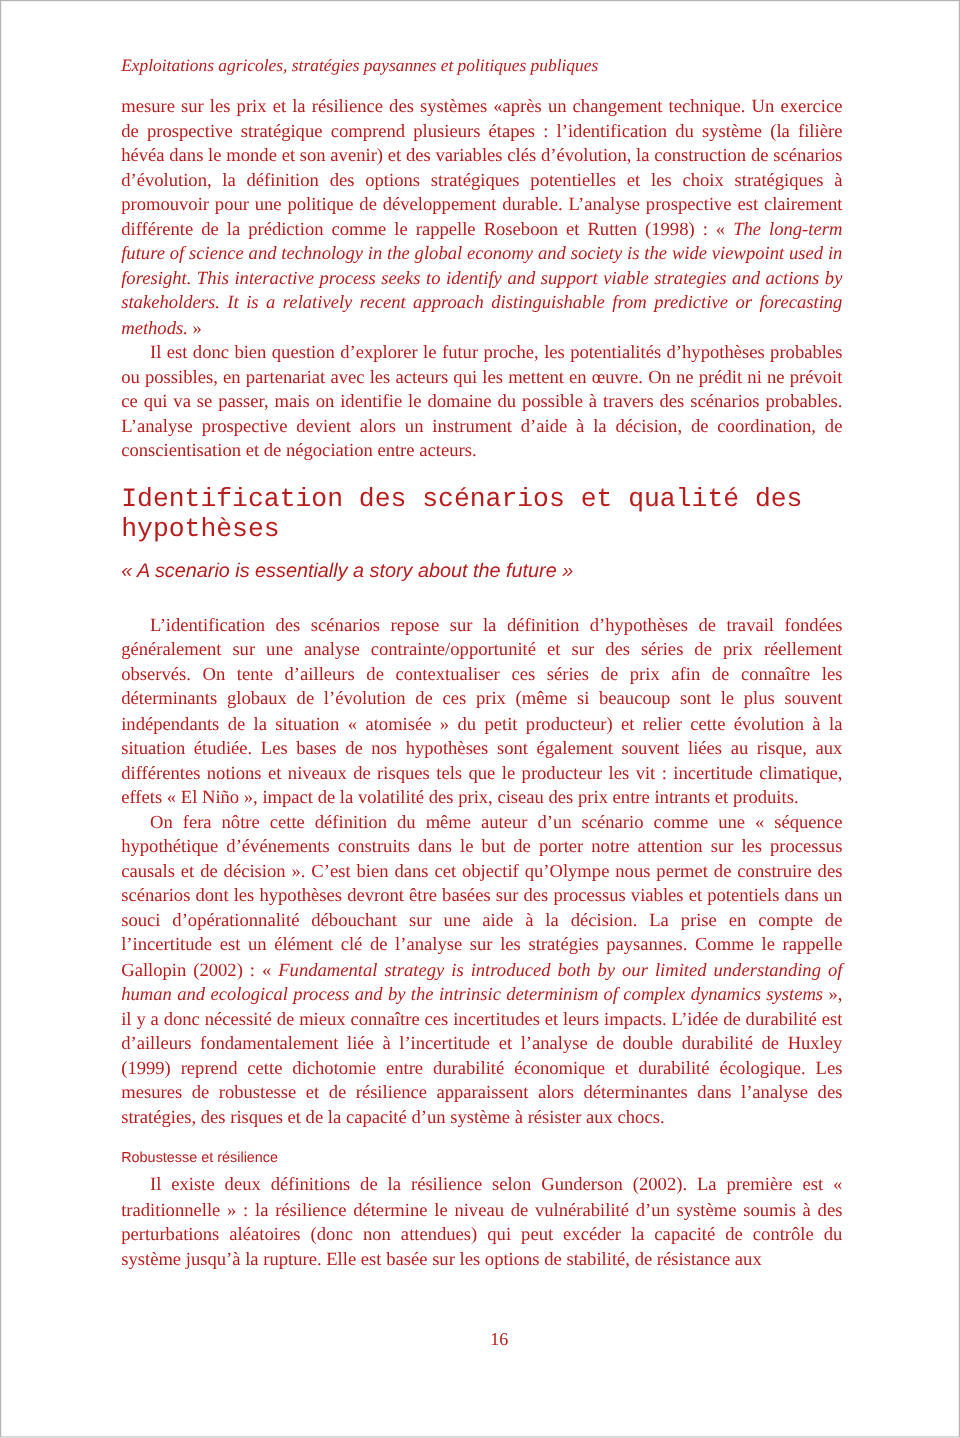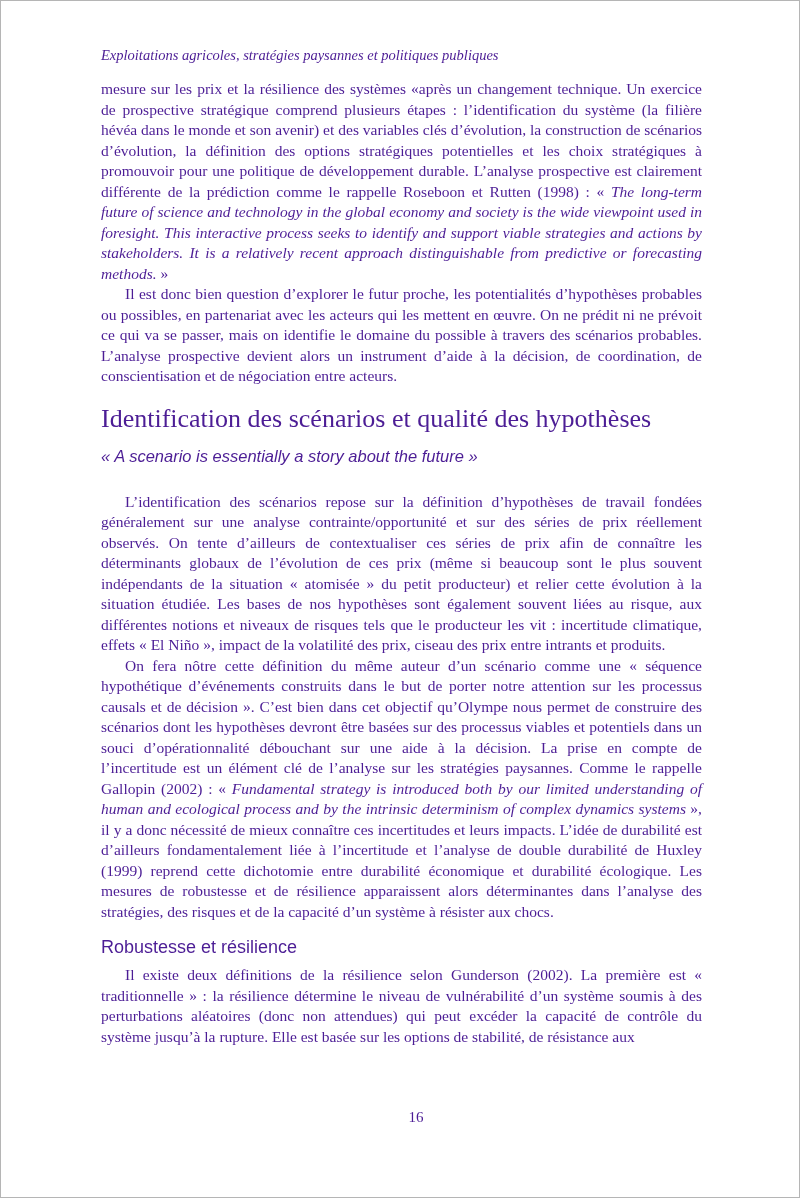--- a/index.html
+++ b/index.html
@@ -5,21 +5,21 @@
   html, body { margin: 0; padding: 0; background: #e8e8e8; }
   .page {
     position: relative;
     width: 800px;
     height: 1198px;
     margin: 0 auto;
     background: #ffffff;
     border: 1px solid #b5b5b5;
     box-sizing: border-box;
     font-family: "Liberation Serif", serif;
-    color: #4c1d95;
+    color: #b91c1c;
     overflow: hidden;
   }
   .running-header {
     position: absolute;
     left: 100px;
     top: 46px;
     width: 601px;
     font-size: 14.5px;
     font-style: italic;
   }
@@ -32,36 +32,36 @@
   .par {
     margin: 0;
     font-size: 15.5px;
     line-height: 20.5px;
     text-align: justify;
     text-indent: 24px;
   }
   .no-indent { text-indent: 0; }
   .italic { font-style: italic; }
   h1.section-heading {
-    font-family: Liberation Serif, serif;
+    font-family: Liberation Mono, monospace;
     font-weight: normal;
-    font-size: 26px;
+    font-size: 22px;
     margin: 17px 0 13px 0;
     letter-spacing: 0px;
   }
   .sub-quote {
     font-family: "Liberation Sans", sans-serif;
     font-style: italic;
     font-size: 16.5px;
     margin: 0 0 26px 0;
   }
   h2.subsection-heading {
     font-family: "Liberation Sans", sans-serif;
     font-weight: normal;
-    font-size: 18px;
+    font-size: 12px;
     margin: 15px 0 7px 0;
   }
   .page-number {
     position: absolute;
     left: 16px;
     top: 1108px;
     width: 100%;
     text-align: center;
     font-size: 15px;
   }

